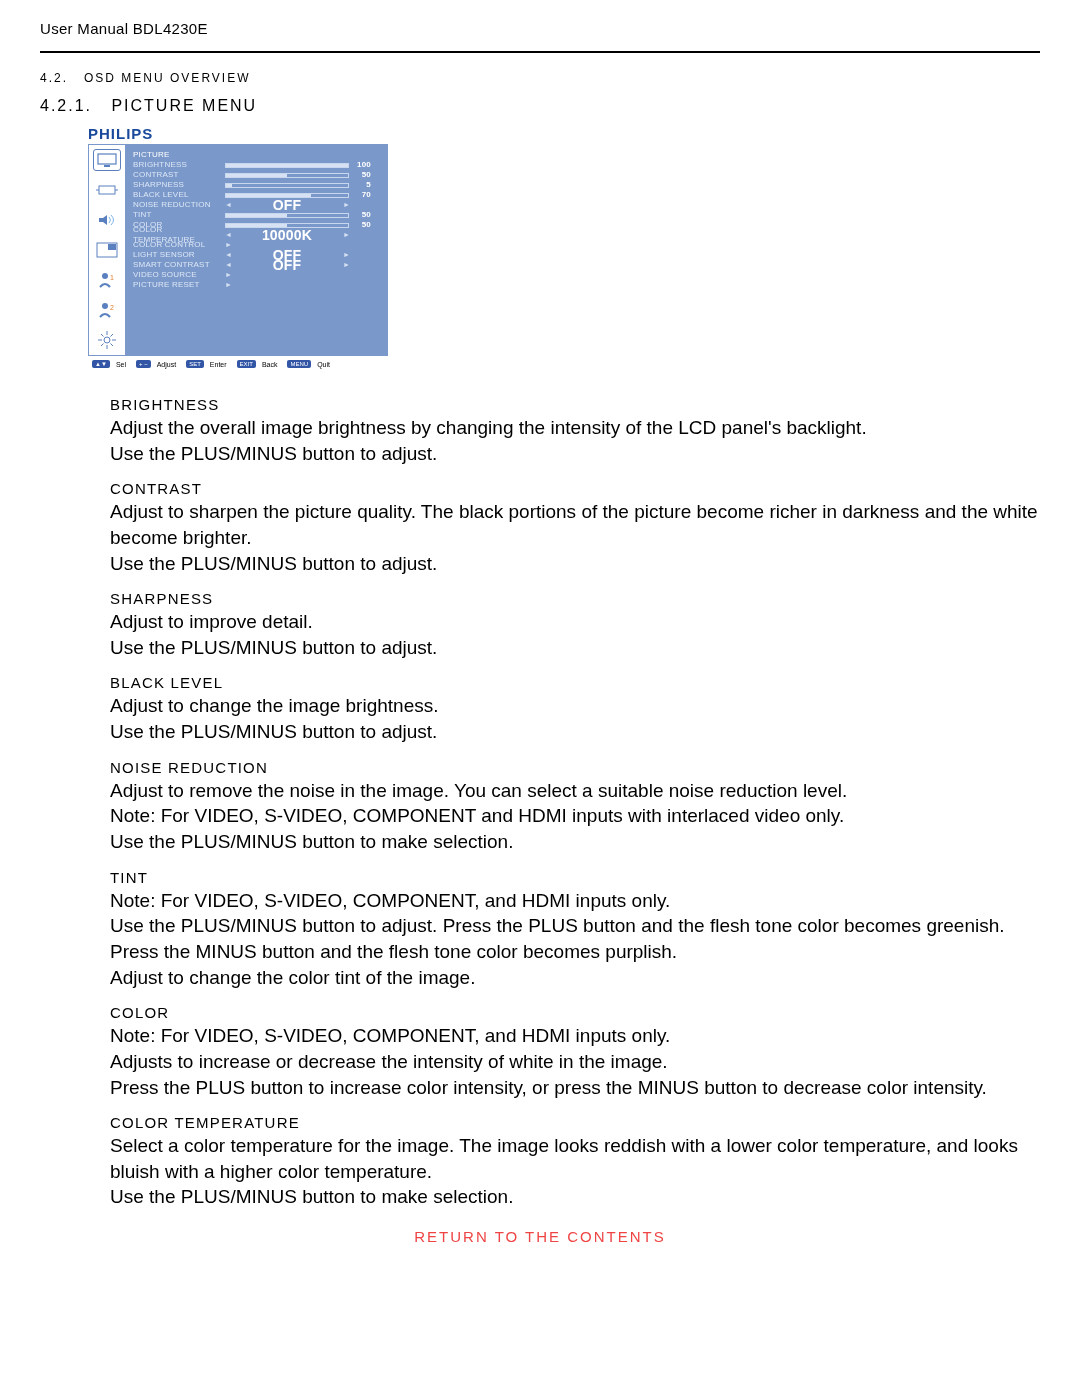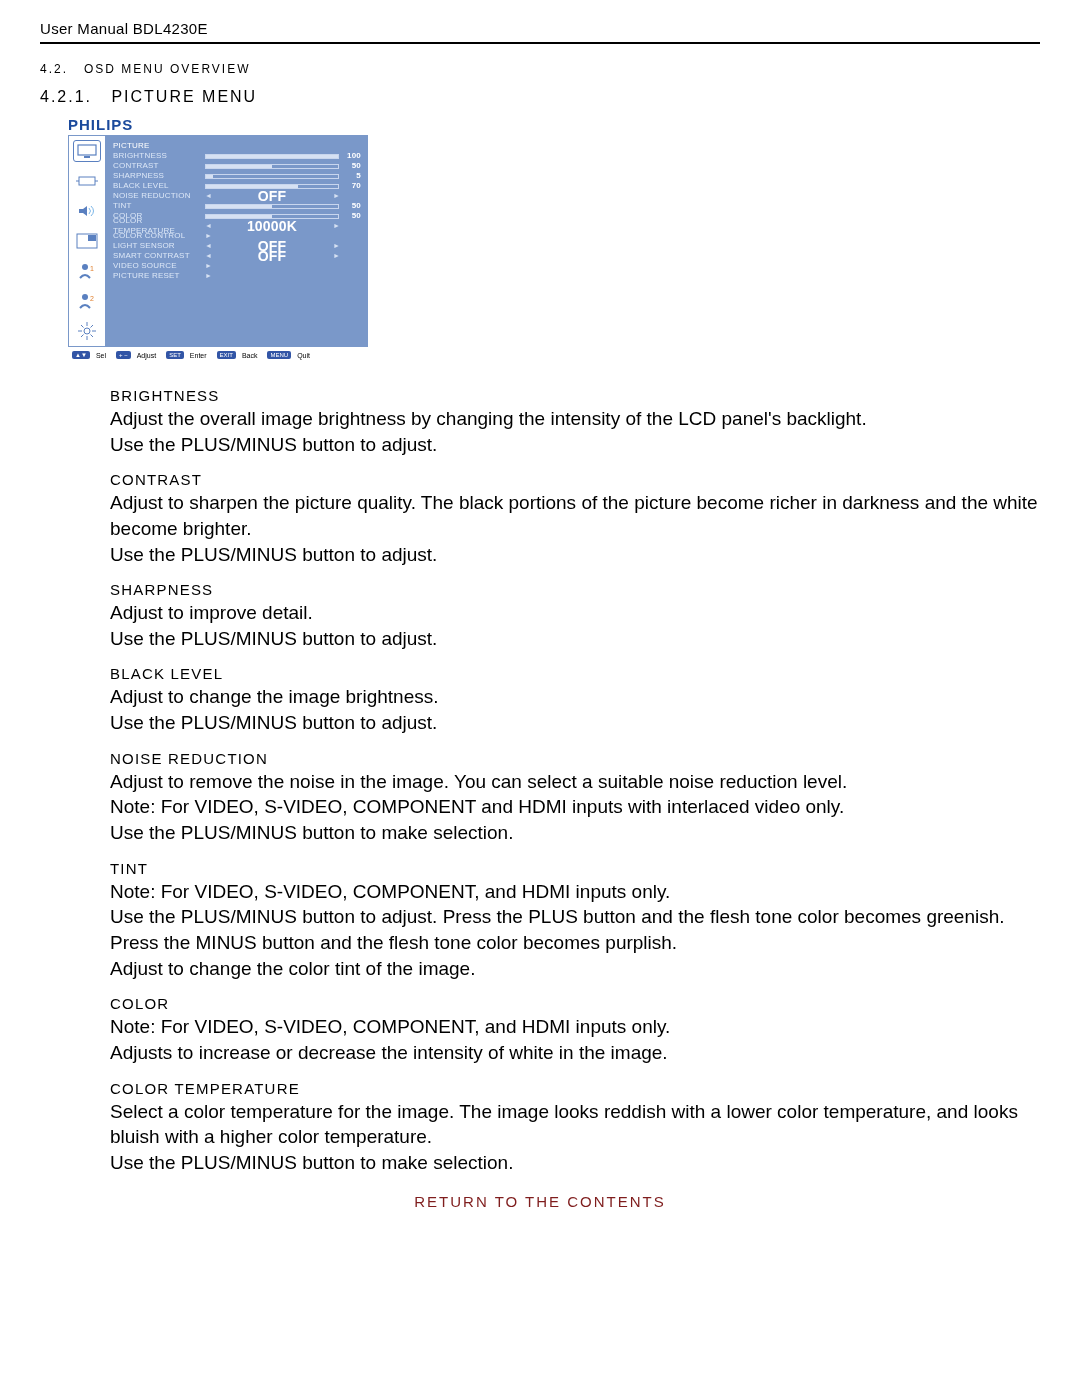--- a/index.html
+++ b/index.html
@@ -7,37 +7,37 @@
     font-family: Arial, Helvetica, sans-serif;
     font-size: 15px;
     color: #000;
     background: #fff;
     width: 1080px;
     padding: 20px 40px 30px 40px;
   }
   .header-line {
     font-size: 15px;
     letter-spacing: 0.3px;
-    padding-bottom: 5px;
+    padding-bottom: 14px;
     border-bottom: 2px solid #000;
     margin-bottom: 14px;
   }
   .h-section {
     font-size: 12px;
     letter-spacing: 2px;
     padding: 4px 0 10px 0;
   }
   .h-subsection {
     font-size: 16px;
     letter-spacing: 2px;
     padding: 2px 0 10px 0;
   }
   
   .osd-wrap {
-    margin-left: 28px;
+    margin-left: 48px;
     margin-bottom: 24px;
   }
   .philips-logo {
     font-family: Arial, sans-serif;
     font-weight: bold;
     font-size: 15px;
     color: #1b4a9c;
     letter-spacing: 1px;
     margin-bottom: 2px;
   }
@@ -66,21 +66,21 @@
     font-size: 14px;
     color: #5a80c0;
   }
   .osd-icon.sel {
     border: 1.5px solid #5a80c0;
     border-radius: 3px;
   }
   .osd-main {
     flex: 1;
     background: #7a98c9;
-    padding: 4px 6px 30px 6px;
+    padding: 4px 16px 30px 6px;
     color: #dce7f7;
     font-size: 8px;
     letter-spacing: 0.2px;
     position: relative;
   }
   .osd-title {
     text-align: left;
     padding: 1px 0 1px 2px;
     font-size: 8px;
     color: #fff;
@@ -136,21 +136,21 @@
   
   .desc-block { margin-left: 70px; margin-bottom: 14px; }
   .desc-title {
     font-size: 15px;
     letter-spacing: 1.2px;
     margin-bottom: 2px;
   }
   .desc-line { font-size: 19px; line-height: 1.35; }
   .return-link {
     text-align: center;
-    color: #7f1d1d;
+    color: #ef4444;
     font-size: 15px;
     letter-spacing: 2px;
     margin-top: 18px;
   }
 </style>
 </head>
 <body>
 
 <div class="header-line">User Manual BDL4230E</div>
 
@@ -384,20 +384,21 @@
     <div class="desc-block">
       <div class="desc-title">TINT</div>
       <div class="desc-line">Note: For VIDEO, S-VIDEO, COMPONENT, and HDMI inputs only.</div>
       <div class="desc-line">Use the PLUS/MINUS button to adjust. Press the PLUS button and the flesh tone color becomes greenish. Press the MINUS button and the flesh tone color becomes purplish.</div>
       <div class="desc-line">Adjust to change the color tint of the image.</div>
     </div>
     <div class="desc-block">
       <div class="desc-title">COLOR</div>
       <div class="desc-line">Note: For VIDEO, S-VIDEO, COMPONENT, and HDMI inputs only.</div>
       <div class="desc-line">Adjusts to increase or decrease the intensity of white in the image.</div>
+      <div class="desc-line">Press the PLUS button to increase color intensity, or press the MINUS button to decrease color intensity.</div>
     </div>
     <div class="desc-block">
       <div class="desc-title">COLOR TEMPERATURE</div>
       <div class="desc-line">Select a color temperature for the image. The image looks reddish with a lower color temperature, and looks bluish with a higher color temperature.</div>
       <div class="desc-line">Use the PLUS/MINUS button to make selection.</div>
     </div>
   </div>
 
 <div class="return-link">RETURN TO THE CONTENTS</div>
 

